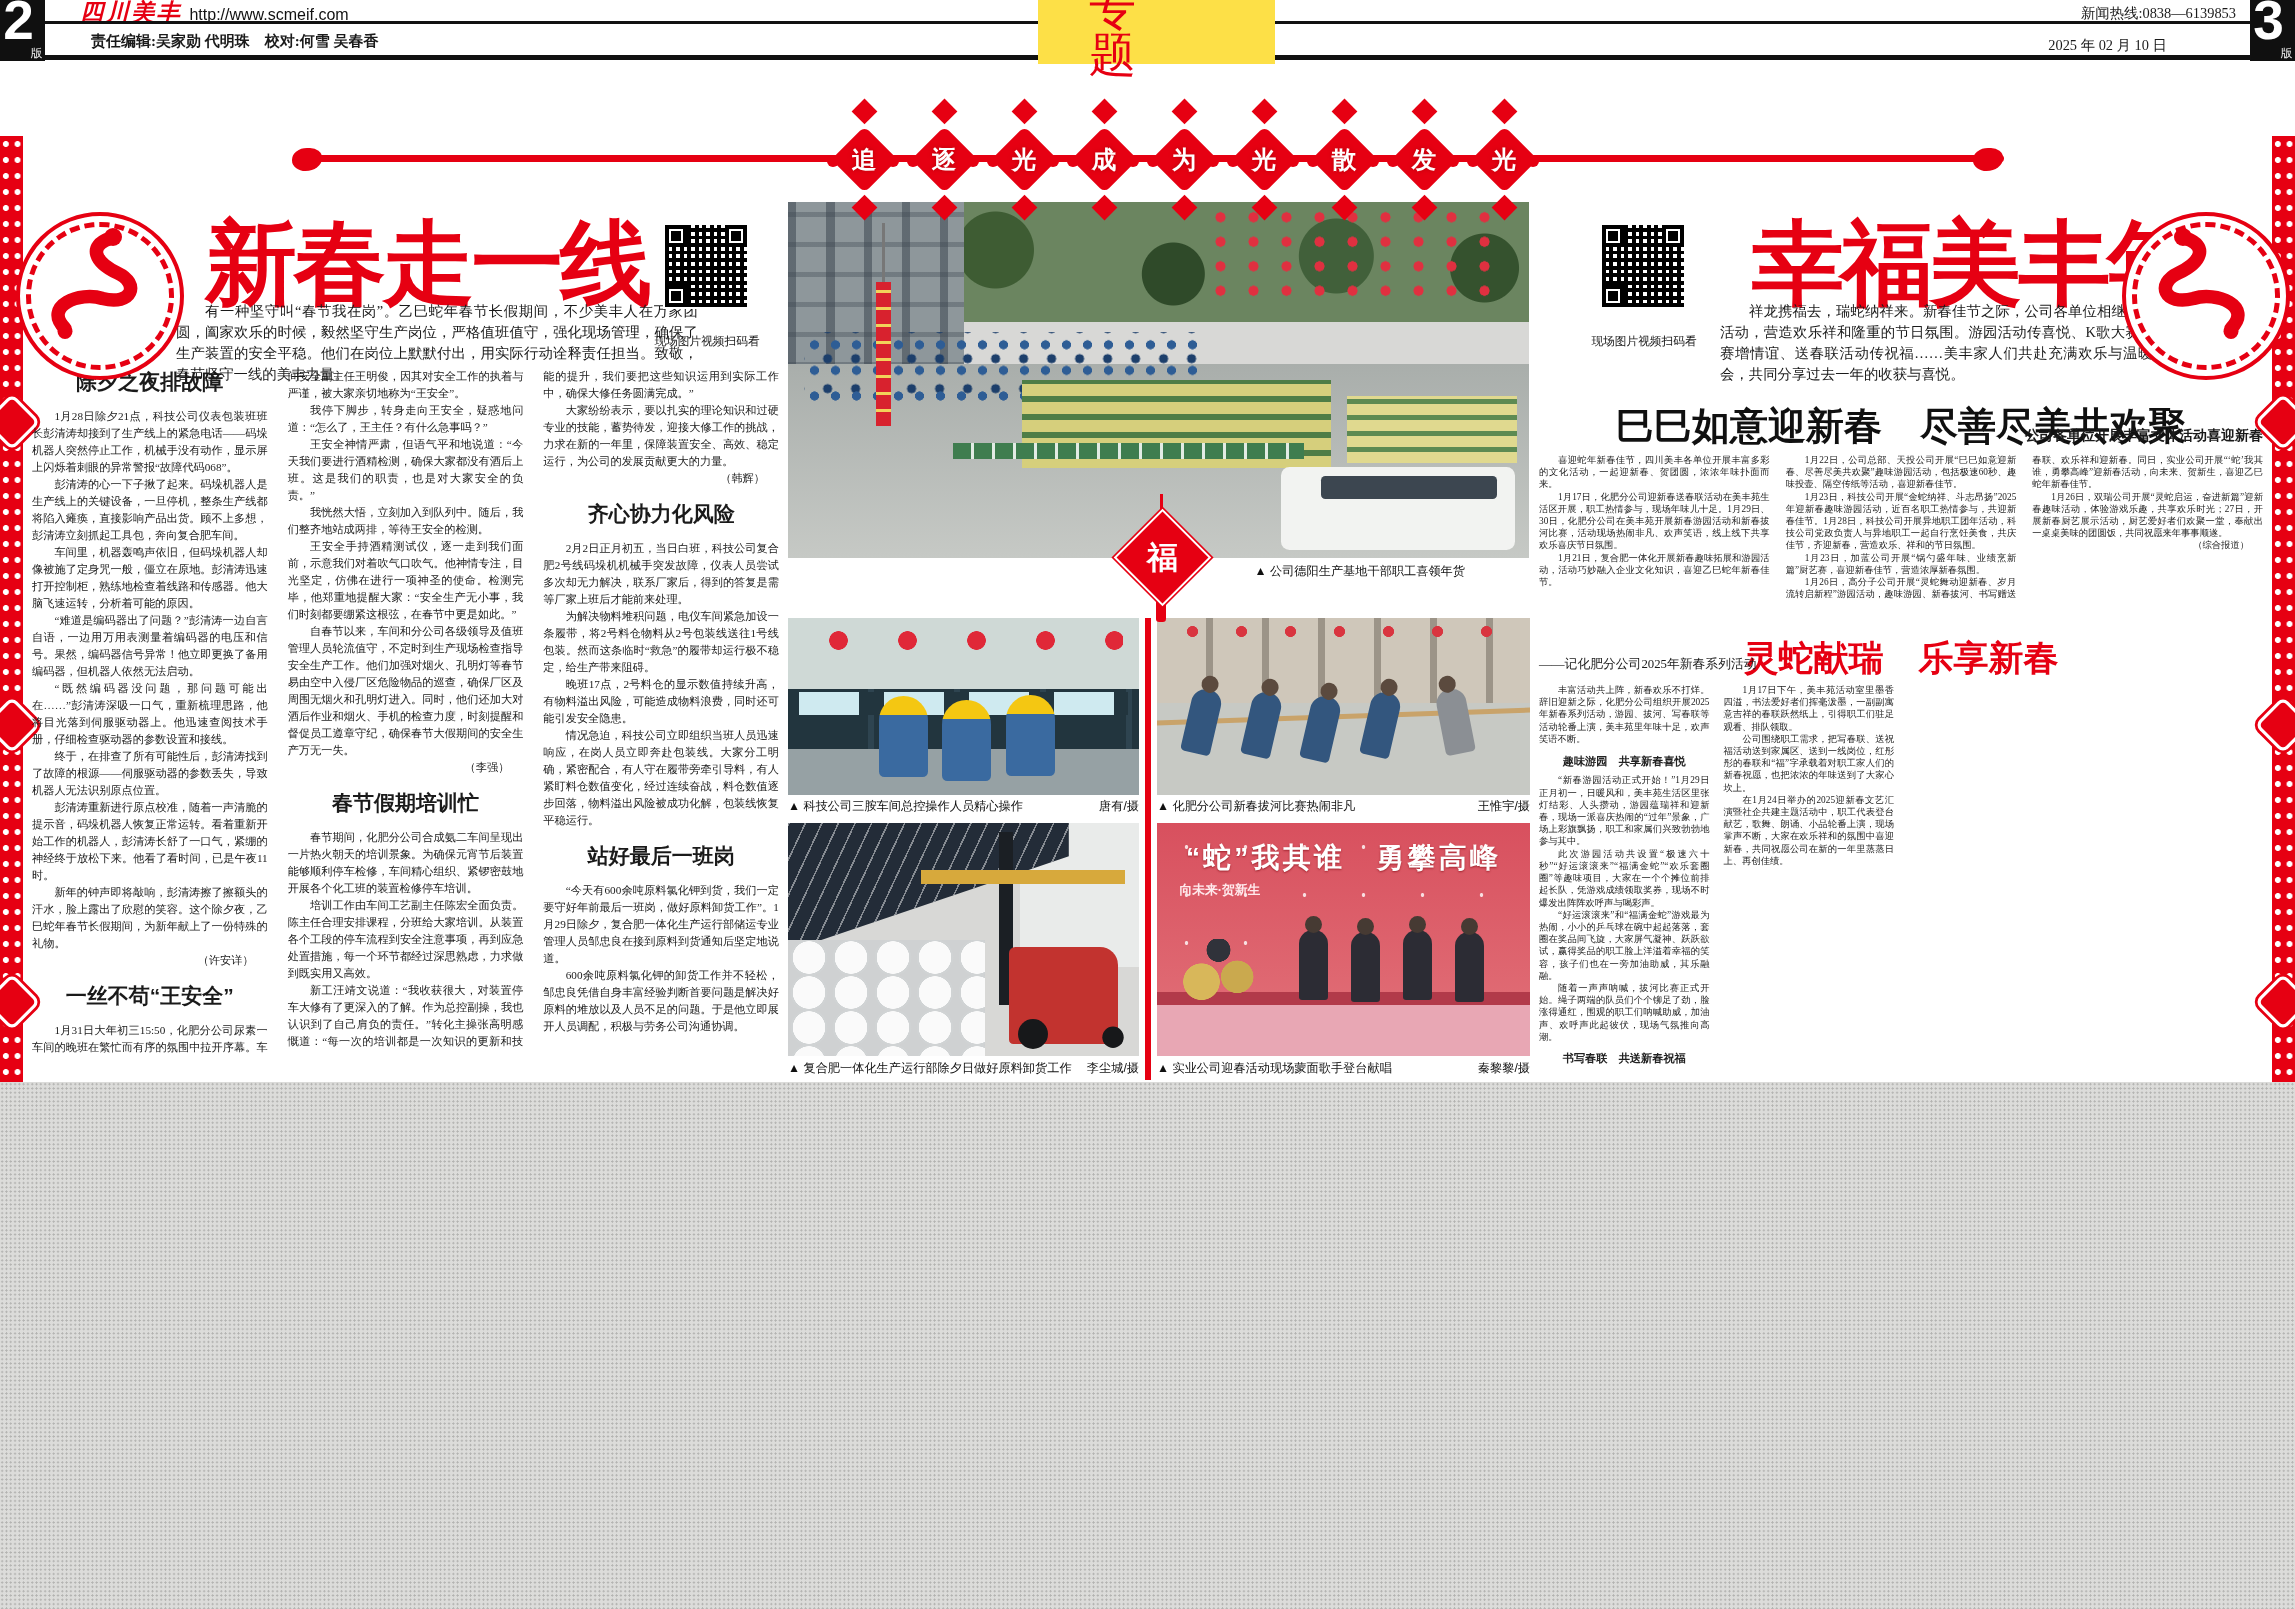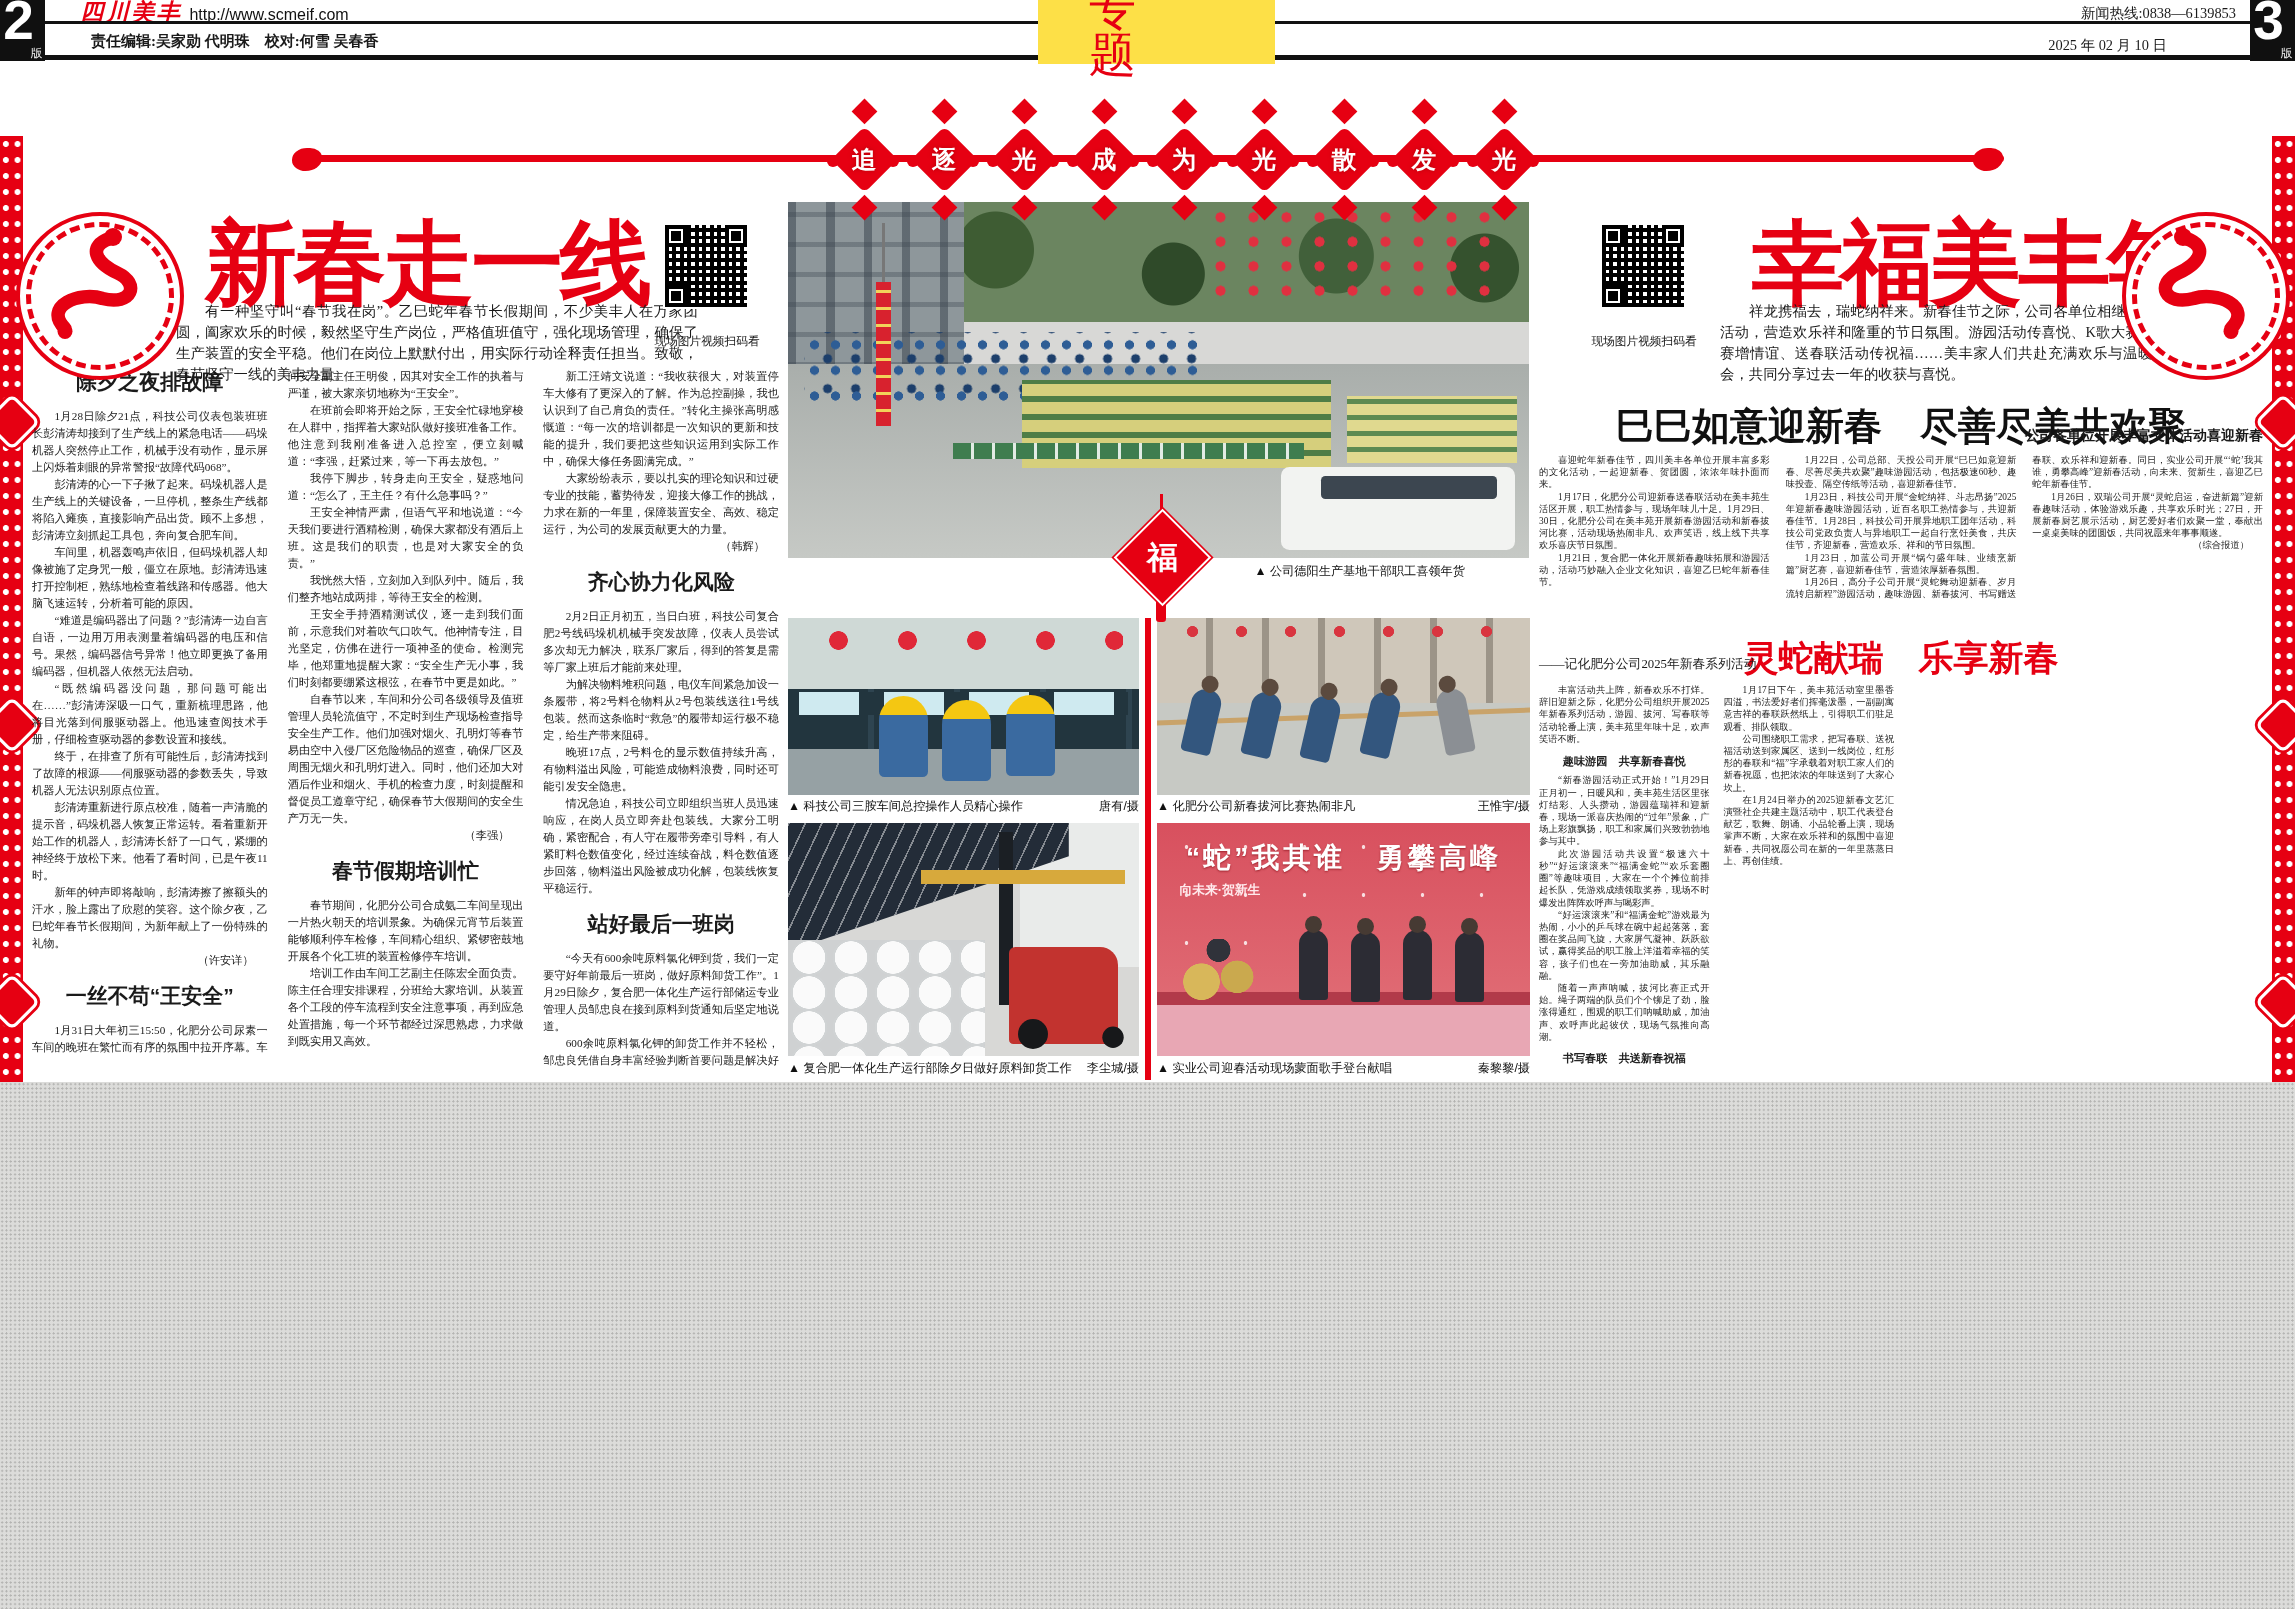--- a/index.html
+++ b/index.html
@@ -281,21 +281,20 @@
     <p>车间里，机器轰鸣声依旧，但码垛机器人却像被施了定身咒一般，僵立在原地。彭清涛迅速打开控制柜，熟练地检查着线路和传感器。他大脑飞速运转，分析着可能的原因。</p>
     <p>“难道是编码器出了问题？”彭清涛一边自言自语，一边用万用表测量着编码器的电压和信号。果然，编码器信号异常！他立即更换了备用编码器，但机器人依然无法启动。</p>
     <p>“既然编码器没问题，那问题可能出在……”彭清涛深吸一口气，重新梳理思路，他将目光落到伺服驱动器上。他迅速查阅技术手册，仔细检查驱动器的参数设置和接线。</p>
     <p>终于，在排查了所有可能性后，彭清涛找到了故障的根源——伺服驱动器的参数丢失，导致机器人无法识别原点位置。</p>
     <p>彭清涛重新进行原点校准，随着一声清脆的提示音，码垛机器人恢复正常运转。看着重新开始工作的机器人，彭清涛长舒了一口气，紧绷的神经终于放松下来。他看了看时间，已是午夜11时。</p>
     <p>新年的钟声即将敲响，彭清涛擦了擦额头的汗水，脸上露出了欣慰的笑容。这个除夕夜，乙巳蛇年春节长假期间，为新年献上了一份特殊的礼物。</p>
     <p class="byline">（许安详）</p>
 
     <h3 class="art-head">一丝不苟“王安全”</h3>
     <p>1月31日大年初三15:50，化肥分公司尿素一车间的晚班在繁忙而有序的氛围中拉开序幕。车间安全副主任王明俊，因其对安全工作的执着与严谨，被大家亲切地称为“王安全”。</p>
-    <p>在班前会即将开始之际，王安全忙碌地穿梭在人群中，指挥着大家站队做好接班准备工作。他注意到我刚准备进入总控室，便立刻喊道：“李强，赶紧过来，等一下再去放包。”</p>
     <p>我停下脚步，转身走向王安全，疑惑地问道：“怎么了，王主任？有什么急事吗？”</p>
     <p>王安全神情严肃，但语气平和地说道：“今天我们要进行酒精检测，确保大家都没有酒后上班。这是我们的职责，也是对大家安全的负责。”</p>
     <p>我恍然大悟，立刻加入到队列中。随后，我们整齐地站成两排，等待王安全的检测。</p>
     <p>王安全手持酒精测试仪，逐一走到我们面前，示意我们对着吹气口吹气。他神情专注，目光坚定，仿佛在进行一项神圣的使命。检测完毕，他郑重地提醒大家：“安全生产无小事，我们时刻都要绷紧这根弦，在春节中更是如此。”</p>
     <p>自春节以来，车间和分公司各级领导及值班管理人员轮流值守，不定时到生产现场检查指导安全生产工作。他们加强对烟火、孔明灯等春节易由空中入侵厂区危险物品的巡查，确保厂区及周围无烟火和孔明灯进入。同时，他们还加大对酒后作业和烟火、手机的检查力度，时刻提醒和督促员工遵章守纪，确保春节大假期间的安全生产万无一失。</p>
     <p class="byline">（李强）</p>
 
     <h3 class="art-head">春节假期培训忙</h3>
     <p>春节期间，化肥分公司合成氨二车间呈现出一片热火朝天的培训景象。为确保元宵节后装置能够顺利停车检修，车间精心组织、紧锣密鼓地开展各个化工班的装置检修停车培训。</p>
     <p>培训工作由车间工艺副主任陈宏全面负责。陈主任合理安排课程，分班给大家培训。从装置各个工段的停车流程到安全注意事项，再到应急处置措施，每一个环节都经过深思熟虑，力求做到既实用又高效。</p>

